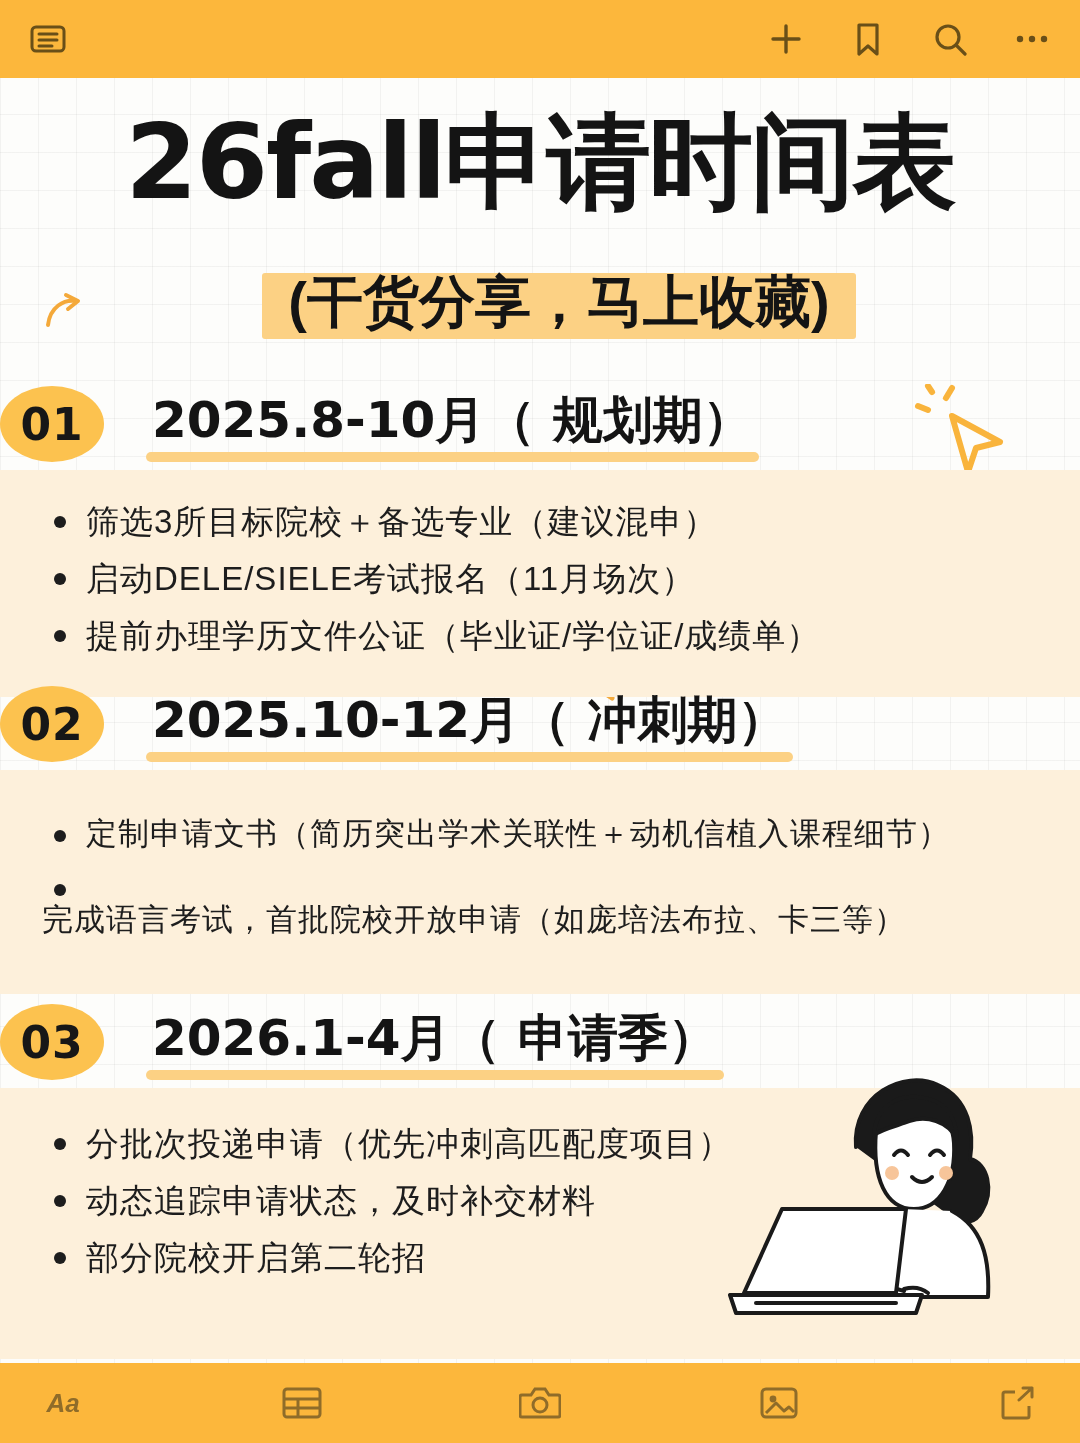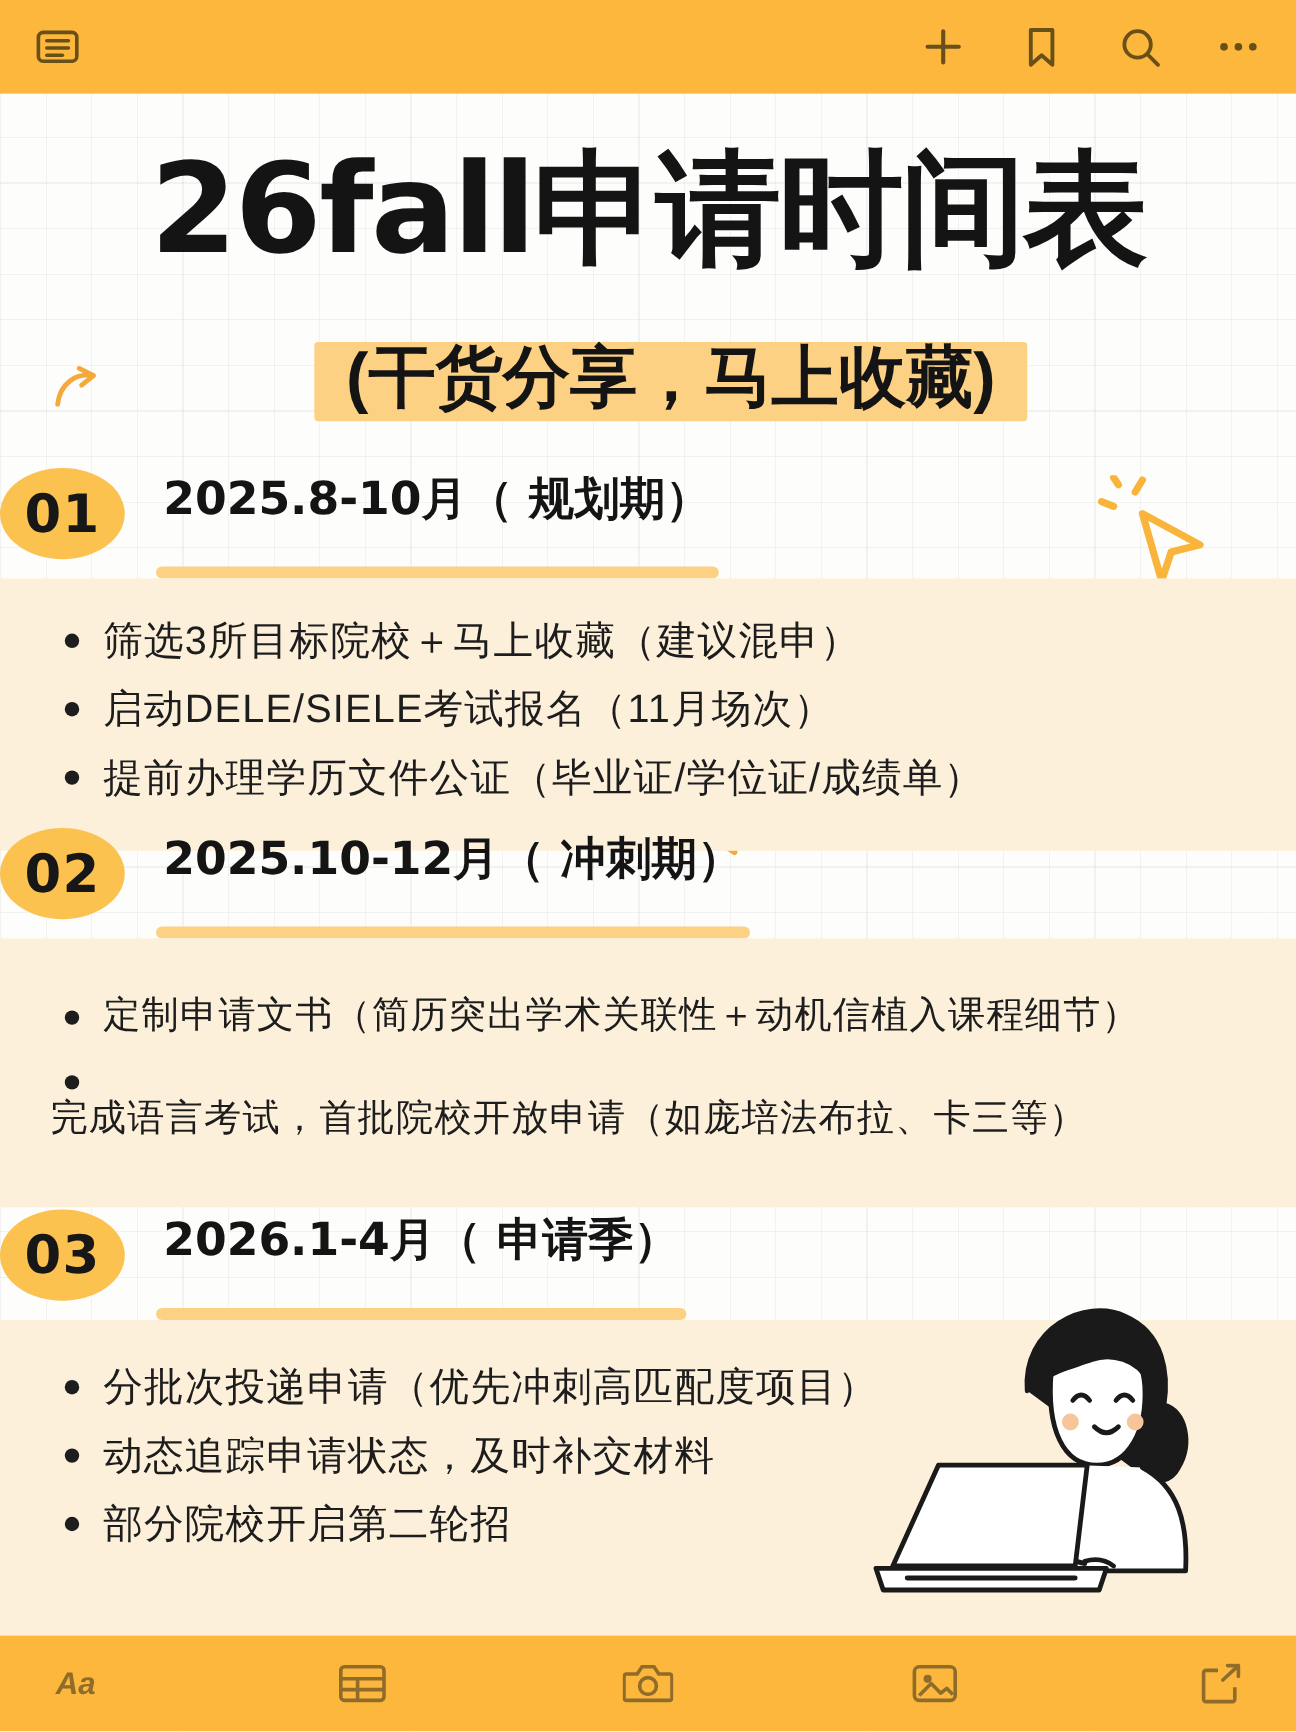--- a/index.html
+++ b/index.html
@@ -72,21 +72,21 @@
     align-items: center;
     justify-content: center;
     color: #6b5323;
     font-size: 26px;
     font-weight: bold;
   }
 
   
   .content {
     position: absolute;
-    top: 78px; left: 0;
+    top: 66px; left: 0;
     width: 1080px;
     height: 1285px;
   }
 
   .title {
     position: absolute;
     top: 42px;
     left: 0;
     width: 1080px;
     text-align: center;
@@ -125,40 +125,42 @@
   }
   .subtitle .txt { position: relative; z-index: 1; }
 
   
   .section { position: absolute; left: 0; width: 1080px; }
 
   .sec-head {
     position: relative;
     height: 92px;
     display: flex;
+    align-items: center;
+    gap: 16px;
   }
   .badge {
     width: 104px;
     height: 76px;
     border-radius: 50%;
     background: #fcc24f;
     color: #171717;
     font-size: 44px;
     font-weight: 900;
     display: flex;
     align-items: center;
     justify-content: center;
     font-family: "DejaVu Sans", sans-serif;
     letter-spacing: 1px;
     flex: 0 0 auto;
   }
   .sec-title {
     position: relative;
     margin-left: 26px;
-    font-size: 38px;
+    font-size: 50px;
     font-weight: 900;
     color: #141414;
     font-family: "DejaVu Sans", sans-serif;
     padding: 0 6px 8px 6px;
     white-space: nowrap;
   }
   .sec-title .underline {
     position: absolute;
     left: 0; right: 0;
     bottom: 0;
@@ -287,21 +289,21 @@
       <div class="sec-head">
         <div class="badge">01</div>
         <div class="sec-title">
           <span>2025.8-10月（ 规划期）</span>
           <span class="underline"></span>
         </div>
       </div>
       <div class="sec-body">
         <div class="bullet-line">
           <span class="dot"></span>
-          <span>筛选3所目标院校＋马上收藏（建议混申）</span>
+          <span>筛选3所目标院校＋备选专业（建议混申）</span>
         </div>
         <div class="bullet-line">
           <span class="dot"></span>
           <span>启动DELE/SIELE考试报名（11月场次）</span>
         </div>
         <div class="bullet-line">
           <span class="dot"></span>
           <span>提前办理学历文件公证（毕业证/学位证/成绩单）</span>
         </div>
       </div>

